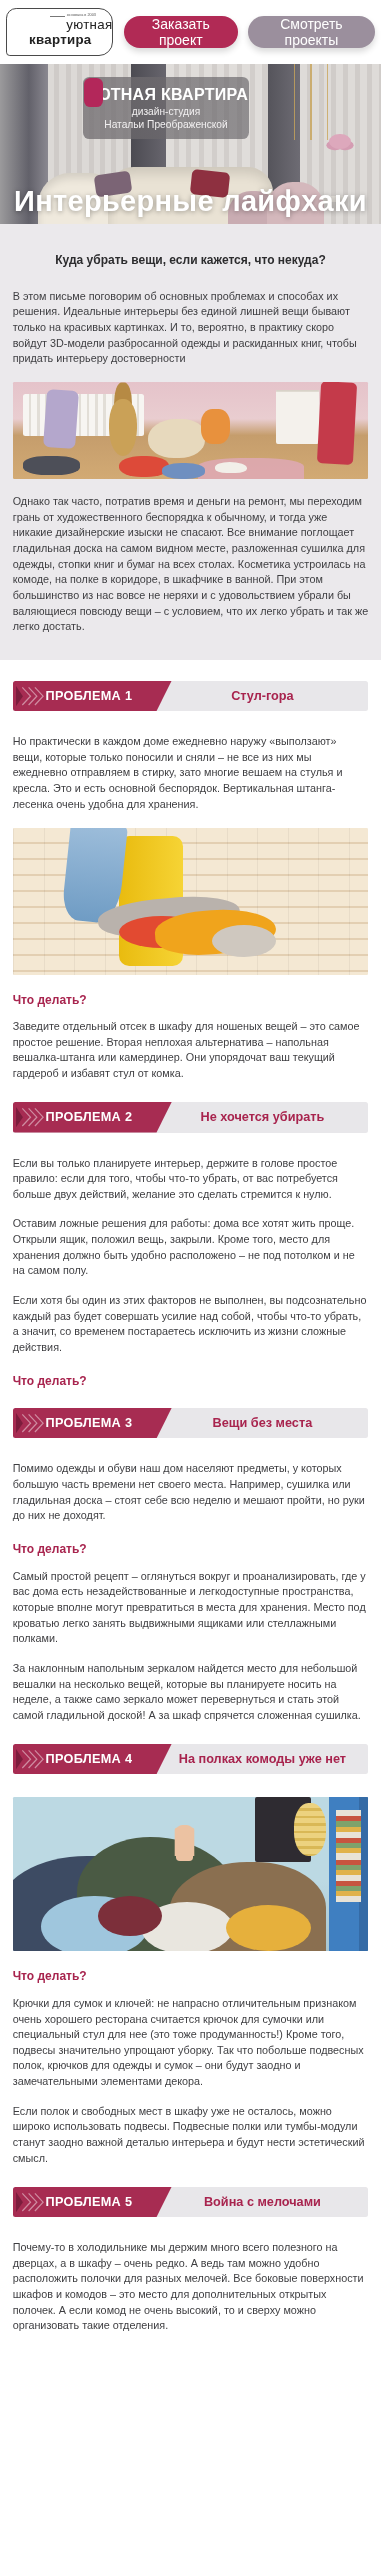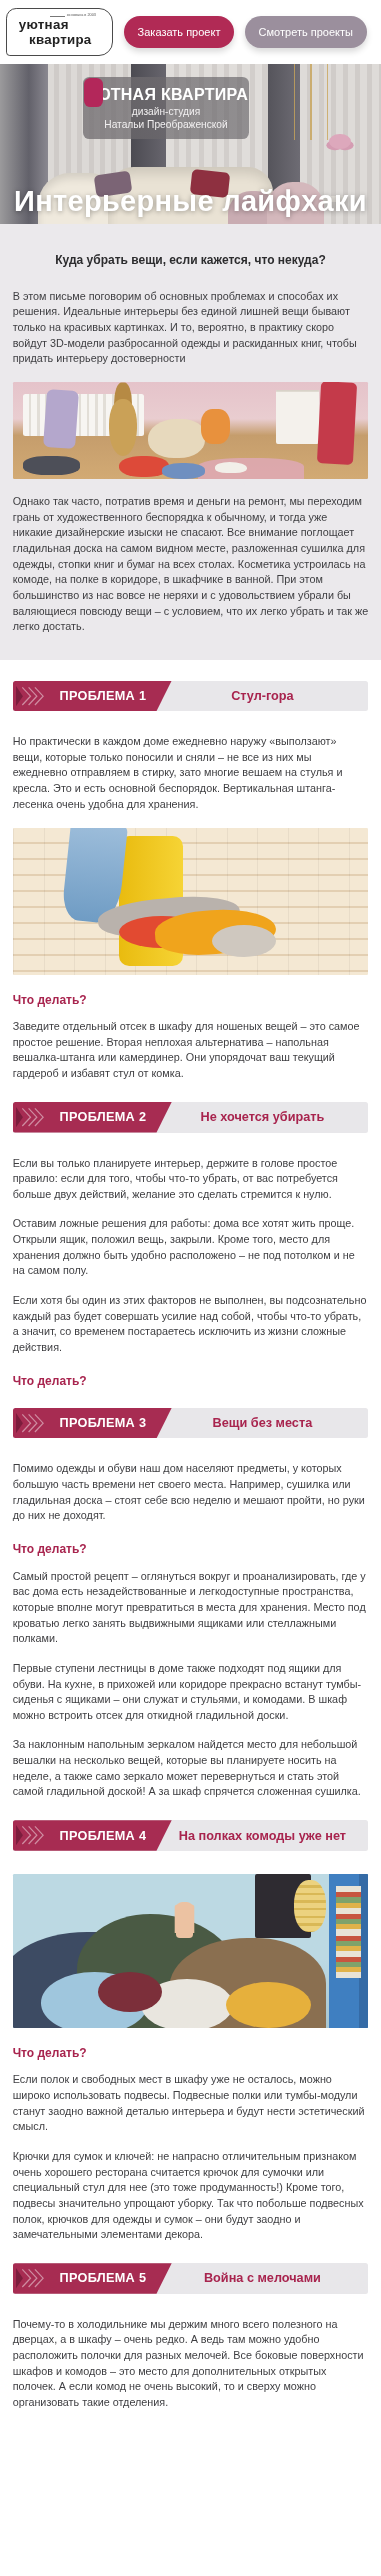--- a/index.html
+++ b/index.html
@@ -10,27 +10,27 @@
     color:#3e3e41;
   }
   
   .header { height:64px; display:flex; align-items:center; padding:0 6.4px; gap:10.2px; background:#fff; }
   .logo {
     position:relative; width:107px; height:48px; flex:0 0 auto;
     border:1px solid #4a4a4a; border-radius:10.2px 14px 14px 3.8px;
     display:flex; flex-direction:column; justify-content:center; padding-left:11.4px;
     color:#222; 
   }
-  .logo .l1 { font-size:13.3px; font-weight:700; letter-spacing:0.3px; }
+  .logo .l1 { font-size:13.3px; font-weight:400; letter-spacing:0.3px;text-align:right; }
   .logo .l2 { font-size:13.3px; font-weight:600; letter-spacing:0.3px; padding-left:10.2px; }
   .logo .tagline { position:absolute; top:4.4px; right:16.5px; font-size:3.8px; color:#555; }
   .logo .tagline::before { content:""; position:absolute; left:-16.5px; top:2.5px; width:15.2px; height:0.6px; background:#777; }
   .hbtn {
     border:none; cursor:pointer; color:#fff; border-radius:16.5px; height:32px;
-    font-family:inherit; font-size:11px; padding:0 14px;
+    font-family:inherit; font-size:14px; padding:0 14px;
     box-shadow:0 3.8px 6.4px rgba(0,0,0,.15);
   }
   .hbtn.primary { background:#b12a55; }
   .hbtn.secondary { background:#9b8f9d; }
   
   .hero { position:relative; height:160px; overflow:hidden; background:#cfc9c4; }
   .hero .stripe { position:absolute; top:0; bottom:0; }
   .curt1 { left:0; width:48px; background:linear-gradient(90deg,#9b9a9c,#62616a 60%,#8a8890); }
   .sheer1 { left:48px; width:83px; background:repeating-linear-gradient(90deg,#dcd9d6 0 6.4px,#cfcbc8 6.4px 11.4px); }
   .curt2 { left:131px; width:36px; background:linear-gradient(90deg,#4c4b52,#68666e); }
@@ -112,21 +112,21 @@
     box-shadow:-5.1px -1.3px 0 -3.8px #ecc2a2, 5.1px -1.3px 0 -3.8px #ecc2a2; }
   
   .content { padding:0 12.7px; }
   .banner { display:flex; height:30.5px; background:#e8e7ea; border-radius:2.5px; overflow:hidden; margin:20.3px 0 23px; }
   .banner-left {
     width:159px; flex:0 0 auto; background:#a72c52; color:#fff;
     display:flex; align-items:center; padding-left:3.8px;
     clip-path:polygon(0 0,100% 0,calc(100% - 15.2px) 100%,0 100%);
     font-size:12.7px; font-weight:700; letter-spacing:0.3px;
   }
-  .banner-left .label { margin-left:14px; }
+  .banner-left .label { }
   .banner-right { flex:1; display:flex; align-items:center; justify-content:center; }
   .banner-right .label { color:#a8244e; font-size:12.7px; font-weight:700; margin-right:15.2px; }
   .what { color:#a8244e; font-size:12px; font-weight:700; margin:18px 0 12.7px; }
 </style>
 </head>
 <body>
 
 <div class="header">
   <div class="logo">
     <span class="tagline">основана в 2003</span>
@@ -239,21 +239,20 @@
       </svg>
       <span class="label">ПРОБЛЕМА 3</span>
     </div>
     <div class="banner-right">
       <span class="label">Вещи без места</span>
     </div>
   </div>
   <p class="body">Помимо одежды и обуви наш дом населяют предметы, у которых большую часть времени нет своего места. Например, сушилка или гладильная доска – стоят себе всю неделю и мешают пройти, но руки до них не доходят.</p>
   <div class="what">Что делать?</div>
   <p class="body">Самый простой рецепт – оглянуться вокруг и проанализировать, где у вас дома есть незадействованные и легкодоступные пространства, которые вполне могут превратиться в места для хранения. Место под кроватью легко занять выдвижными ящиками или стеллажными полками.</p>
-  <p class="body">Первые ступени лестницы в доме также подходят под ящики для обуви. На кухне, в прихожей или коридоре прекрасно встанут тумбы-сиденья с ящиками – они служат и стульями, и комодами. В шкаф можно встроить отсек для откидной гладильной доски.</p>
   <p class="body">За наклонным напольным зеркалом найдется место для небольшой вешалки на несколько вещей, которые вы планируете носить на неделе, а также само зеркало может перевернуться и стать этой самой гладильной доской! А за шкаф спрячется сложенная сушилка.</p>
 
   <div class="banner">
     <div class="banner-left">
       <svg width="29" height="20.3" viewBox="0 0 46 32">
         <path d="M0 0 L11 16 L0 32 Z" fill="#7c1d3d"></path>
         <path d="M10 2 L23 16 L10 30" stroke="rgba(255,255,255,.45)" stroke-width="2" fill="none"></path>
         <path d="M20 2 L33 16 L20 30" stroke="rgba(255,255,255,.45)" stroke-width="2" fill="none"></path>
         <path d="M30 2 L43 16 L30 30" stroke="rgba(255,255,255,.45)" stroke-width="2" fill="none"></path>
       </svg>
@@ -271,22 +270,22 @@
     <div class="mound1"></div>
     <div class="mound2"></div>
     <div class="mound3"></div>
     <div class="mound4"></div>
     <div class="mound5"></div>
     <div class="mound6"></div>
     <div class="mound7"></div>
     <div class="hand"></div>
   </div>
   <div class="what">Что делать?</div>
+  <p class="body">Крючки для сумок и ключей: не напрасно отличительным признаком очень хорошего ресторана считается крючок для сумочки или специальный стул для нее (это тоже продуманность!) Кроме того, подвесы значительно упрощают уборку. Так что побольше подвесных полок, крючков для одежды и сумок – они будут заодно и замечательными элементами декора.</p>
   <p class="body">Если полок и свободных мест в шкафу уже не осталось, можно широко использовать подвесы. Подвесные полки или тумбы-модули станут заодно важной деталью интерьера и будут нести эстетический смысл.</p>
-  <p class="body">Крючки для сумок и ключей: не напрасно отличительным признаком очень хорошего ресторана считается крючок для сумочки или специальный стул для нее (это тоже продуманность!) Кроме того, подвесы значительно упрощают уборку. Так что побольше подвесных полок, крючков для одежды и сумок – они будут заодно и замечательными элементами декора.</p>
 
   <div class="banner">
     <div class="banner-left">
       <svg width="29" height="20.3" viewBox="0 0 46 32">
         <path d="M0 0 L11 16 L0 32 Z" fill="#7c1d3d"></path>
         <path d="M10 2 L23 16 L10 30" stroke="rgba(255,255,255,.45)" stroke-width="2" fill="none"></path>
         <path d="M20 2 L33 16 L20 30" stroke="rgba(255,255,255,.45)" stroke-width="2" fill="none"></path>
         <path d="M30 2 L43 16 L30 30" stroke="rgba(255,255,255,.45)" stroke-width="2" fill="none"></path>
       </svg>
       <span class="label">ПРОБЛЕМА 5</span>

